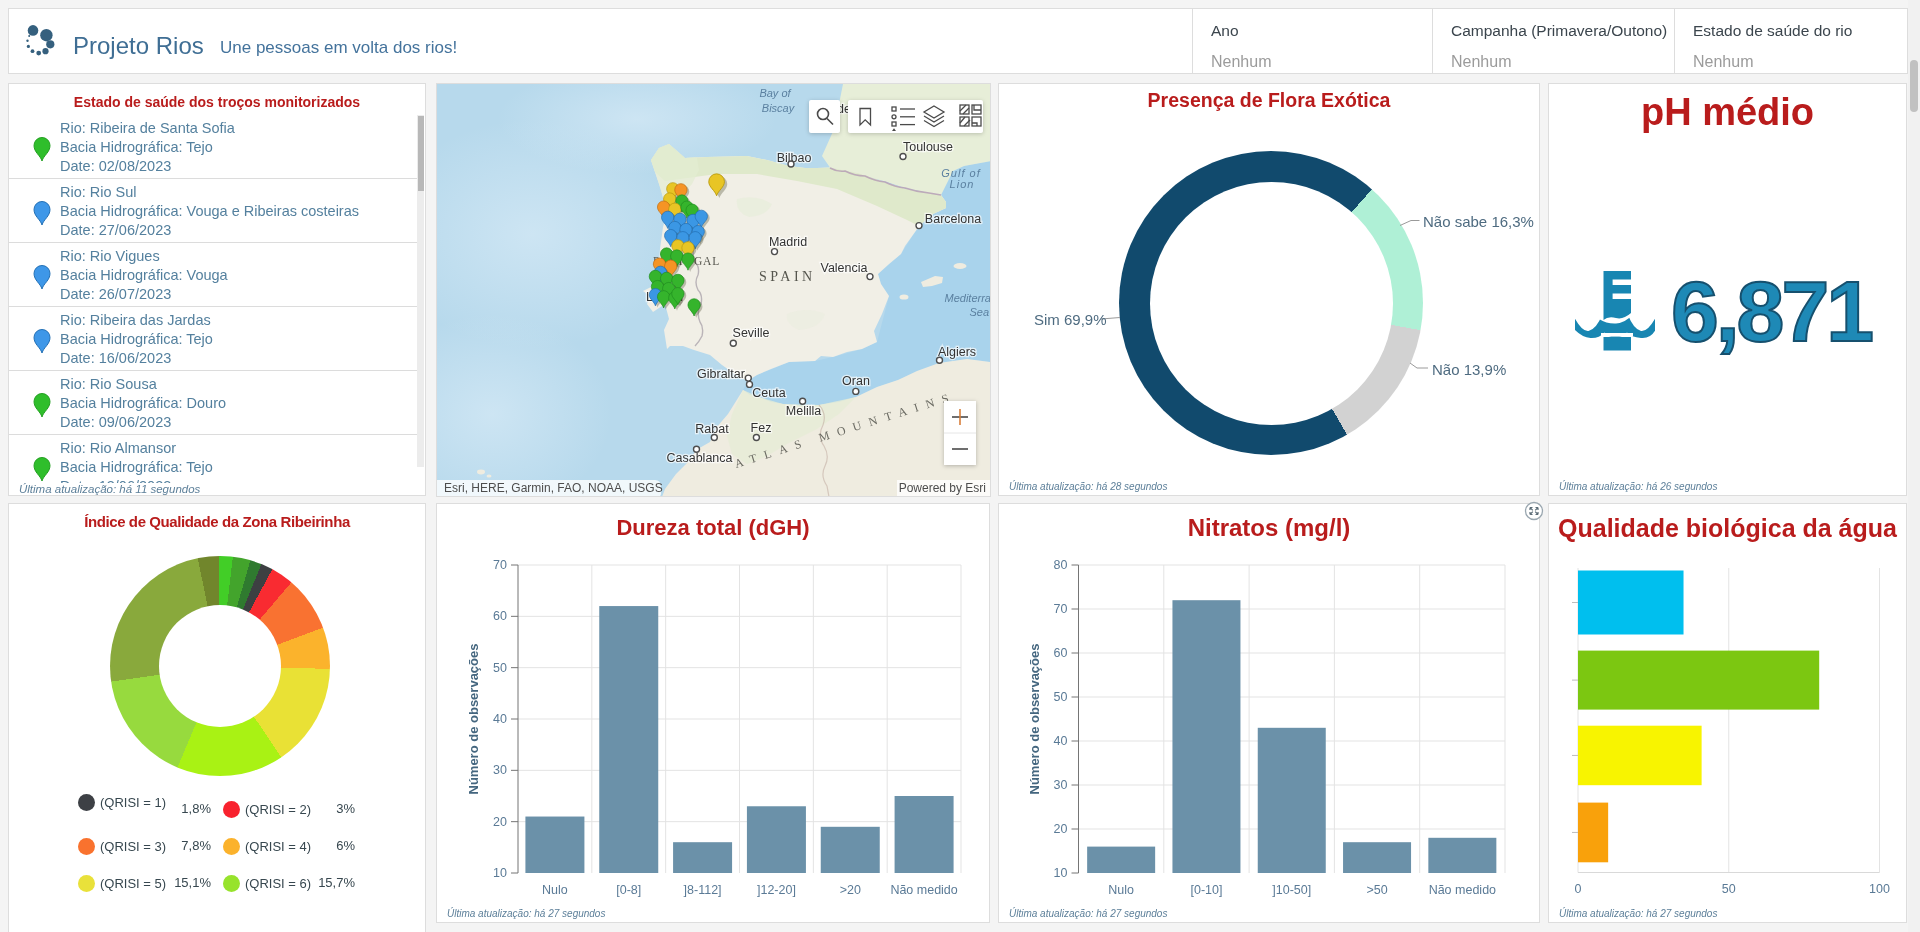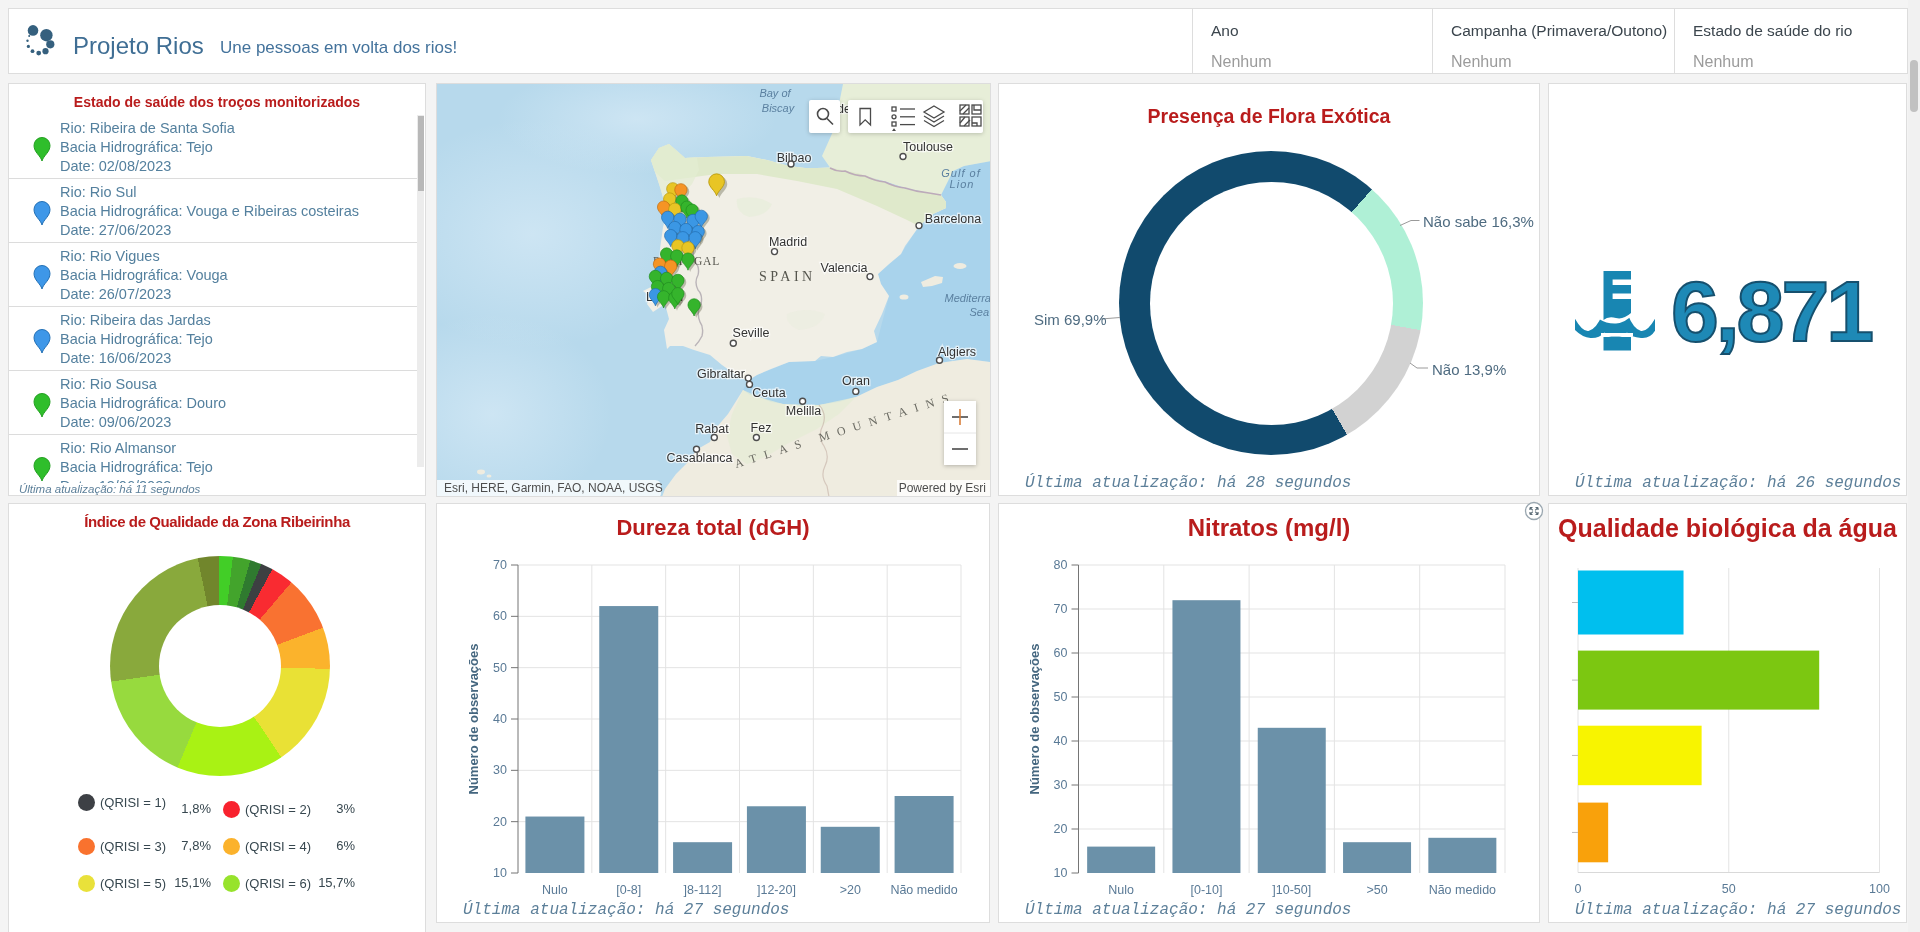--- a/index.html
+++ b/index.html
@@ -1,20 +1,20 @@
 <!DOCTYPE html>
 <html><head>
 <meta charset="utf-8">
 <style>
 * { margin:0; padding:0; box-sizing:border-box; }
 html,body { width:1920px; height:932px; overflow:hidden; background:#f4f4f4;
   font-family:"Liberation Sans", sans-serif; }
 .panel { position:absolute; background:#fff; border:1px solid #ddd; }
 .ptitle { position:absolute; width:100%; text-align:center; font-weight:bold; color:#b91c1c; }
-.footer { position:absolute; left:26px; bottom:3px; font-style:italic; font-size:16px; color:#5c7f99;font-family:Liberation Mono, monospace; }
+.footer { position:absolute; left:10px; bottom:3px; font-style:italic; font-size:10px; color:#5c7f99; }
 
 #hdr { left:8px; top:8px; width:1900px; height:66px; }
 #hdr .title { position:absolute; left:64px; top:23px; font-size:24px; color:#3f6e94; }
 #hdr .subtitle { position:absolute; left:211px; top:29px; font-size:17px; color:#44739c; }
 .filter { position:absolute; top:0; height:64px; border-left:1px solid #ddd; padding:13px 0 0 18px; }
 .filter .fl { font-size:15.5px; color:#3b454d; white-space:nowrap; }
 .filter .fv { font-size:16px; color:#9b9b9b; margin-top:13px; }
 
 #list { left:8px; top:83px; width:418px; height:413px; }
 #list .ptitle { top:10px; font-size:14px; }
@@ -22,21 +22,21 @@
 .litem .txt { position:absolute; left:51px; top:4px; font-size:14.5px; color:#54809e; line-height:18.8px; }
 .litem svg { position:absolute; left:23px; top:21px; }
 #listfoot { position:absolute; left:0; bottom:0; width:405px; height:12px; background:#fff; }
 #listfoot span { position:absolute; left:10px; top:0px; font-style:italic; font-size:11.5px; color:#5c7f99; }
 #listsb { position:absolute; right:1px; top:31px; width:7px; height:352px; background:#ececec; }
 #listsb div { position:absolute; top:1px; left:0.5px; width:6px; height:75px; background:#b8b8b8; }
 
 #map { left:436px; top:83px; width:555px; height:414px; border:1px solid #ddd; overflow:hidden; }
 
 #flora { left:998px; top:83px; width:542px; height:413px; }
-#flora .ptitle { top:21px; font-size:19.5px;text-align:center; }
+#flora .ptitle { top:5px; font-size:19.5px;text-align:center; }
 #donut1 { position:absolute; left:120px; top:67px; width:304px; height:304px; border-radius:50%;
   background:conic-gradient(#114a6d 0deg 41.6deg, #aff0d6 41.6deg 100.3deg, #d2d2d2 100.3deg 150deg, #114a6d 150deg 360deg); }
 #donut1::after { content:""; position:absolute; left:30.5px; top:30.5px; width:243px; height:243px; border-radius:50%; background:#fff; }
 .dlabel { position:absolute; font-size:15px; color:#4e6b80; }
 
 #ph { left:1548px; top:83px; width:359px; height:413px; }
 #ph .ptitle { top:7px; font-size:38px; }
 #phnum { position:absolute; left:112px; top:178px; width:220px; text-align:center; font-size:86px; font-weight:bold; color:#1e89b6; -webkit-text-stroke:2px #16506e; letter-spacing:-3px; }
 
 #qrisi { left:8px; top:503px; width:418px; height:541px; }
@@ -436,20 +436,21 @@
     <path d="M411 279 L418 284 L429 284"></path>
     <path d="M102 235 L121 233.5"></path>
   </svg>
   <div class="dlabel" style="left:424px; top:129px;">Não sabe 16,3%</div>
   <div class="dlabel" style="left:433px; top:277px;">Não 13,9%</div>
   <div class="dlabel" style="left:35px; top:227px;">Sim 69,9%</div>
   <div class="footer">Última atualização: há 28 segundos</div>
 </div>
 
 <div id="ph" class="panel">
+  <div class="ptitle">pH médio</div>
   <svg width="80" height="80" viewBox="0 0 80 80" style="position:absolute;left:26px;top:187px">
     <path d="M-1 46 Q7 61 13.5 60 Q21.5 58 27 44 Q33 52 39.5 52 Q46 52 53 44 Q58.5 58 66 60 Q73 61 81 46
              L81 58 Q76 68 66 67 Q56 66 52 61.5 Q46 67 39.5 66.5 Q33 66 29.5 61.5 Q24 67.5 15.5 67 Q7 66.5 -1 58 Z" fill="#1886b2"></path>
     <path d="M24 36 H60 L60 42 Q50 52 41 52.5 Q32 53 24 48 Z" fill="#ffffff"></path>
     <path d="M28.5 0 H56 V8.6 H37.6 V14 H56 V22.6 H37.6 V28 H56 V42 Q48 49 41 47 Q33 45 28.5 49 Z" fill="#1886b2"></path>
     <line x1="26" y1="63.8" x2="58" y2="63.8" stroke="#fff" stroke-width="3.6"></line>
     <rect x="28.5" y="66" width="27.5" height="13.5" fill="#1886b2"></rect>
   </svg>
   <div id="phnum">6,871</div>
   <div class="footer">Última atualização: há 26 segundos</div>

